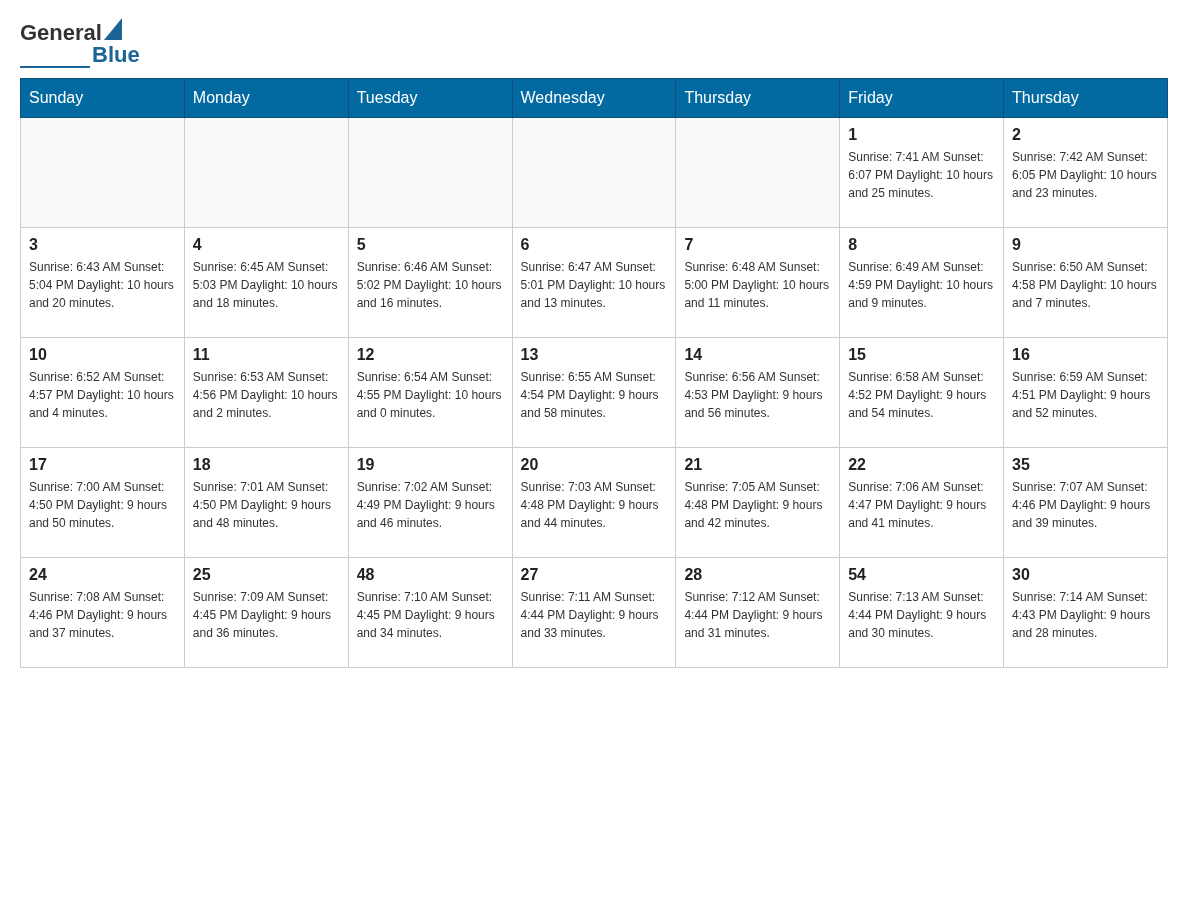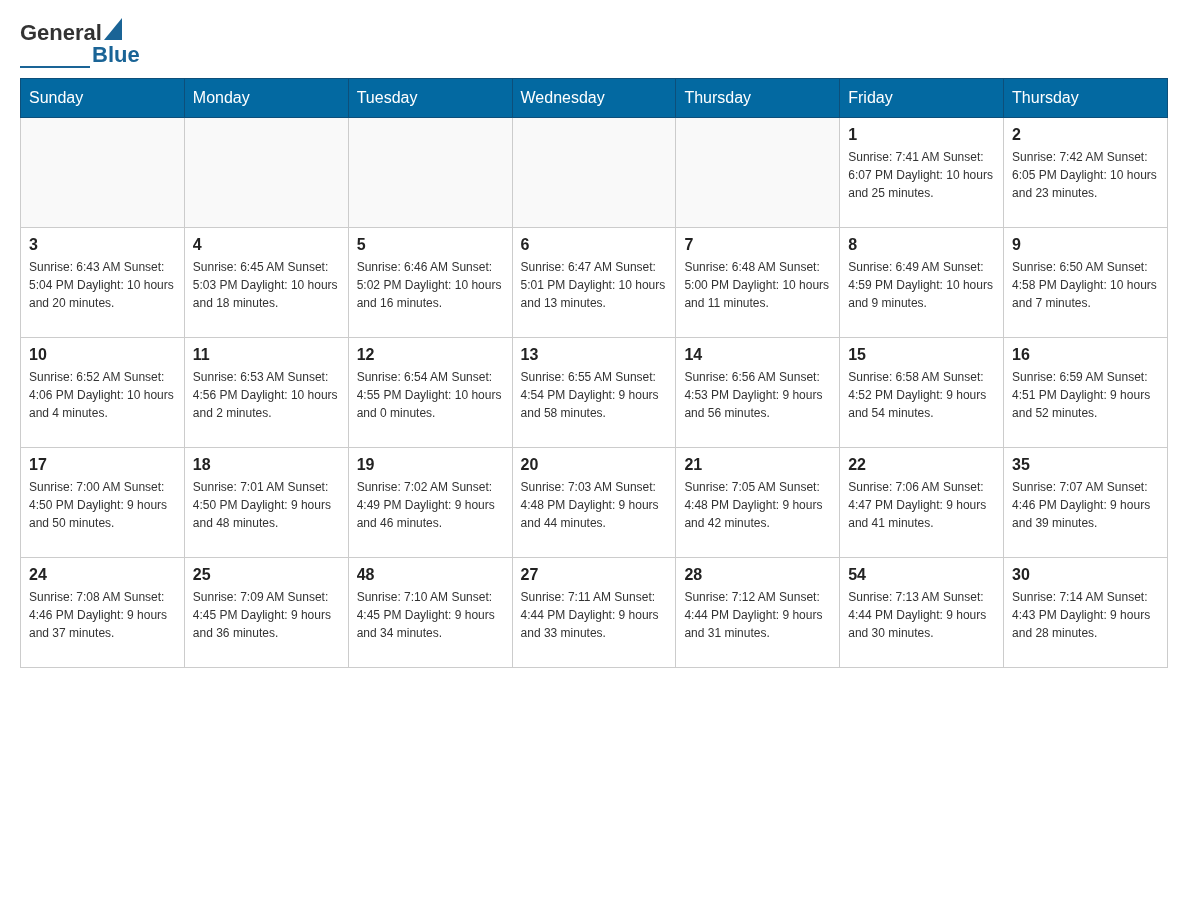--- a/index.html
+++ b/index.html
@@ -184,21 +184,21 @@
           <span class="day-number">9</span>
           <div class="day-info">Sunrise: 6:50 AM
 Sunset: 4:58 PM
 Daylight: 10 hours and 7 minutes.</div>
         </td>
       </tr>
       <tr class="week-row">
         <td>
           <span class="day-number">10</span>
           <div class="day-info">Sunrise: 6:52 AM
-Sunset: 4:06 PM
+Sunset: 4:57 PM
 Daylight: 10 hours and 4 minutes.</div>
         </td>
         <td>
           <span class="day-number">11</span>
           <div class="day-info">Sunrise: 6:53 AM
 Sunset: 4:56 PM
 Daylight: 10 hours and 2 minutes.</div>
         </td>
         <td>
           <span class="day-number">12</span>

